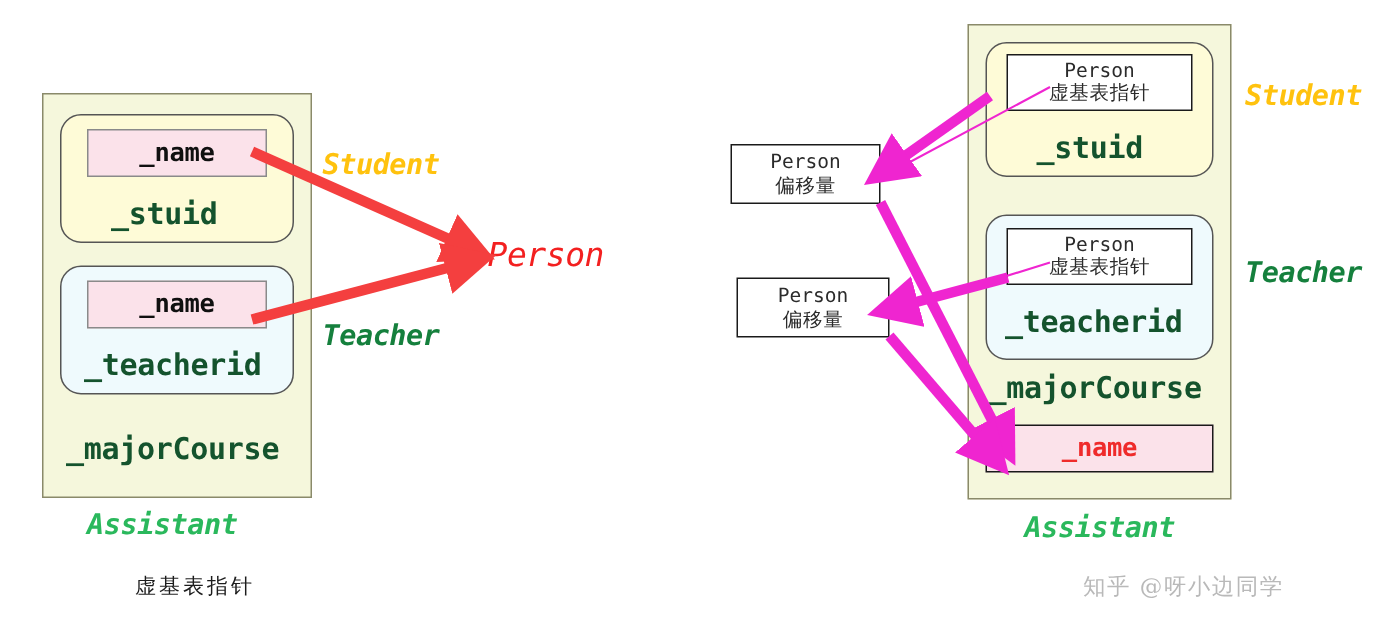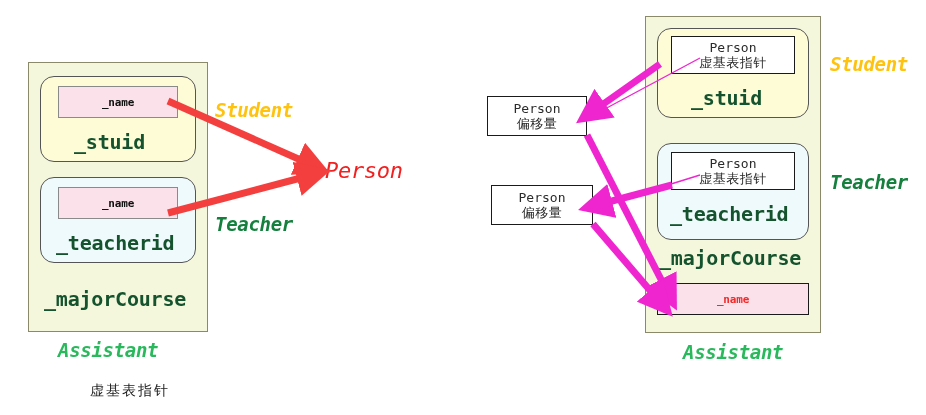--- a/index.html
+++ b/index.html
@@ -45,21 +45,21 @@
   .name-field {
     position: absolute;
     background: #fbe2ea;
     border: 1px solid #8a8a8a;
     box-sizing: border-box;
     display: flex;
     align-items: center;
     justify-content: center;
     font-family: "DejaVu Sans Mono", monospace;
     font-weight: bold;
-    font-size: 11px;
+    font-size: 17px;
     color: #101010;
     letter-spacing: -0.2px;
   }
   .name-field.red-text { color: #ef2b2b; border: 1px solid #1a1a1a; }
 
   .vbptr {
     position: absolute;
     background: #ffffff;
     border: 1px solid #1a1a1a;
     box-sizing: border-box;
@@ -196,20 +196,21 @@
     <span class="l2">偏移量</span>
   </div>
 
   <div class="class-label lbl-student" style="left:830px; top:53px;">Student</div>
 
   <div class="class-label lbl-teacher" style="left:830px; top:171px;">Teacher</div>
 
   <div class="class-label lbl-assistant" style="left:683px; top:341px;">Assistant</div>
 
 
+  <div class="watermark" style="left:722px; top:382px;">知乎 @呀小边同学</div>
 
   <svg class="arrows" viewBox="0 0 926 415">
     <defs>
       <marker id="redhead" markerWidth="5" markerHeight="5" refX="2.2" refY="2.5" orient="auto" markerUnits="strokeWidth">
         <path d="M0,0 L5,2.5 L0,5 z" fill="#f43f3f"></path>
       </marker>
       <marker id="maghead" markerWidth="5" markerHeight="5" refX="2.2" refY="2.5" orient="auto" markerUnits="strokeWidth">
         <path d="M0,0 L5,2.5 L0,5 z" fill="#ef25d0"></path>
       </marker>
     </defs>

